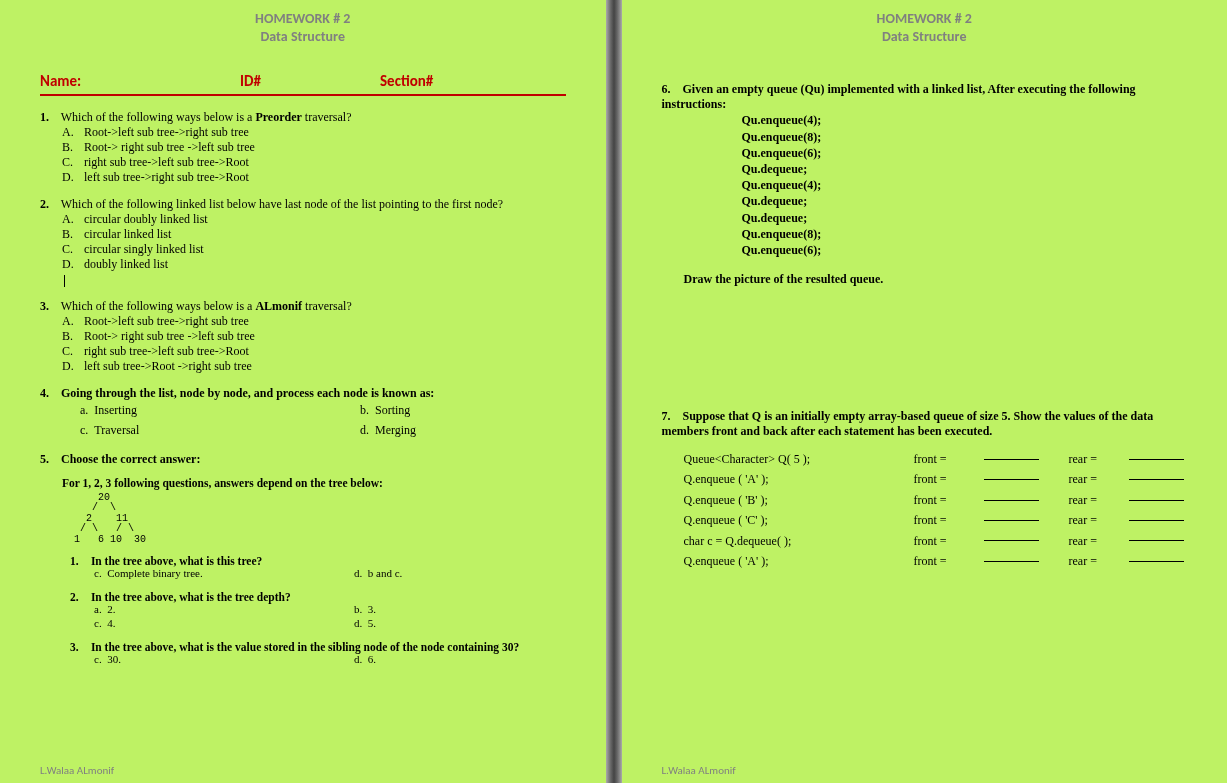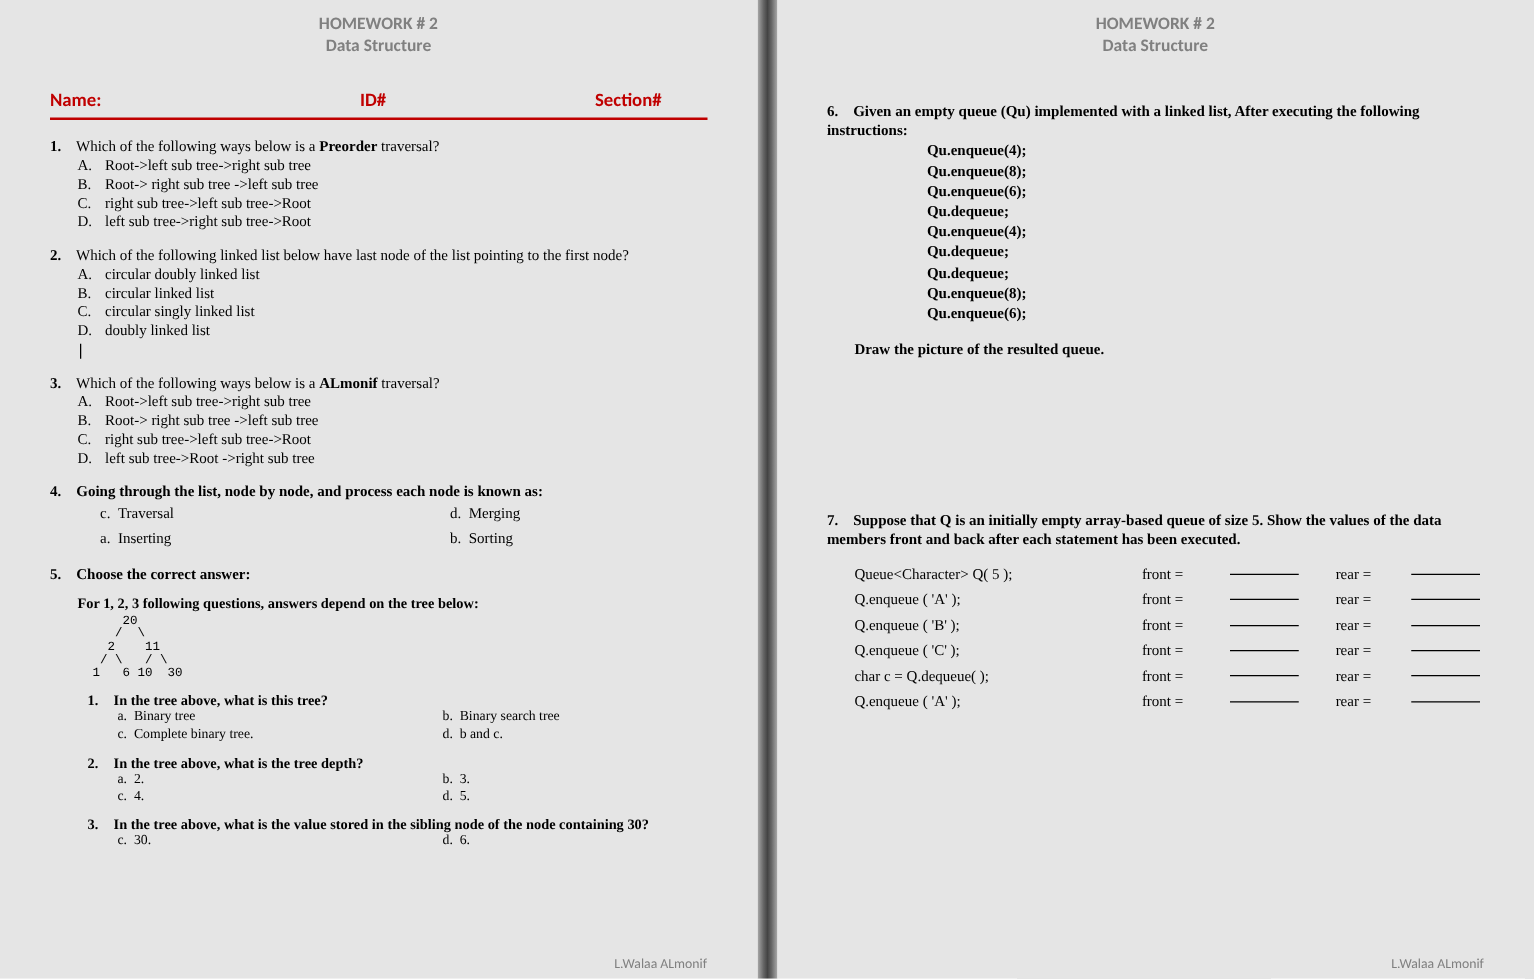--- a/index.html
+++ b/index.html
@@ -10,21 +10,21 @@
     font-family: "Times New Roman", Times, serif;
     font-size: 12px;
     color: #000;
     display: flex;
     width: 1227px;
     height: 783px;
     overflow: hidden;
   }
   .page {
     flex: 1;
-    background: #e5e5e5;
+    background: #bef264;
     padding: 10px 40px 6px 40px;
     position: relative;
     display: flex;
     flex-direction: column;
   }
   .divider {
     width: 16px;
     background: linear-gradient(to right, #aaa 0%, #666 30%, #444 50%, #666 70%, #aaa 100%);
   }
   .hdr {
@@ -39,21 +39,20 @@
     line-height: 1.3;
   }
   .id-row {
     display: flex;
     font-family: Calibri, Arial, sans-serif;
     font-weight: bold;
     color: #c00000;
     font-size: 15px;
     margin-top: 18px;
     margin-bottom: 4px;
-    gap: 48px;
   }
   .id-row .name { width: 200px; }
   .id-row .id   { width: 140px; }
   .redrule {
     border: none;
     border-top: 2px solid #c00000;
     margin: 0 0 14px 0;
   }
   .qnum {
     font-weight: bold;
@@ -88,21 +87,21 @@
   .subq .subqnum { font-weight: bold; display: inline-block; width: 18px; }
   .subq .subqtext { font-weight: bold; }
   .subopts {
     margin-left: 24px;
     font-size: 11px;
     line-height: 1.25;
   }
   .subrow { display: flex; }
   .subrow .sc1 { width: 260px; }
   .footer {
-    text-align: right;
+    text-align: left;
     font-family: Calibri, Arial, sans-serif;
     color: #808080;
     font-size: 11px;
     margin-top: auto;
     padding-top: 8px;
   }
   .codelist { margin-left: 80px; font-weight: bold; line-height: 1.35; }
   .drawline { font-weight: bold; margin: 14px 0 0 22px; }
   .tbl { margin-left: 22px; line-height: 1.7; font-size: 12px; }
   .trow { display: flex; }
@@ -201,48 +200,44 @@
           <span>left sub tree-&gt;Root -&gt;right sub tree</span>
         </div>
     </div>
   </div>
 
   <div class="qblock">
     <span class="qnum">4.</span>
     <b class="qtext">Going through the list, node by node, and process each node is known as:</b>
     <div class="opts2col">
       <div class="row2">
+        <div class="c1"><span>a.</span>&nbsp;&nbsp;<span>Inserting</span></div>
+        <div><span>b.</span>&nbsp;&nbsp;<span>Sorting</span></div>
+      </div>
+      <div class="row2">
         <div class="c1"><span>c.</span>&nbsp;&nbsp;<span>Traversal</span></div>
         <div><span>d.</span>&nbsp;&nbsp;<span>Merging</span></div>
-      </div>
-      <div class="row2">
-        <div class="c1"><span>a.</span>&nbsp;&nbsp;<span>Inserting</span></div>
-        <div><span>b.</span>&nbsp;&nbsp;<span>Sorting</span></div>
       </div>
     </div>
   </div>
 
   <div class="qblock">
     <span class="qnum">5.</span>
     <span class="underline">Choose the correct answer:</span>
     <div class="subhdr">For 1, 2, 3 following questions, answers depend on the tree below:</div>
     <div class="tree">      20
      /  \
     2    11
    / \   / \
   1   6 10  30</div>
 
     <div class="subq">
       <span class="subqnum">1.</span>
       <span class="subqtext">In the tree above, what is this tree?</span>
       <div class="subopts">
-        <div class="subrow">
-          <div class="sc1"><span>a.</span>&nbsp;&nbsp;<span>Binary tree</span></div>
-          <div><span>b.</span>&nbsp;&nbsp;<span>Binary search tree</span></div>
-        </div>
         <div class="subrow">
           <div class="sc1"><span>c.</span>&nbsp;&nbsp;<span>Complete binary tree.</span></div>
           <div><span>d.</span>&nbsp;&nbsp;<span>b and c.</span></div>
         </div>
       </div>
     </div>
 
     <div class="subq">
       <span class="subqnum">2.</span>
       <span class="subqtext">In the tree above,  what is the tree depth?</span>

